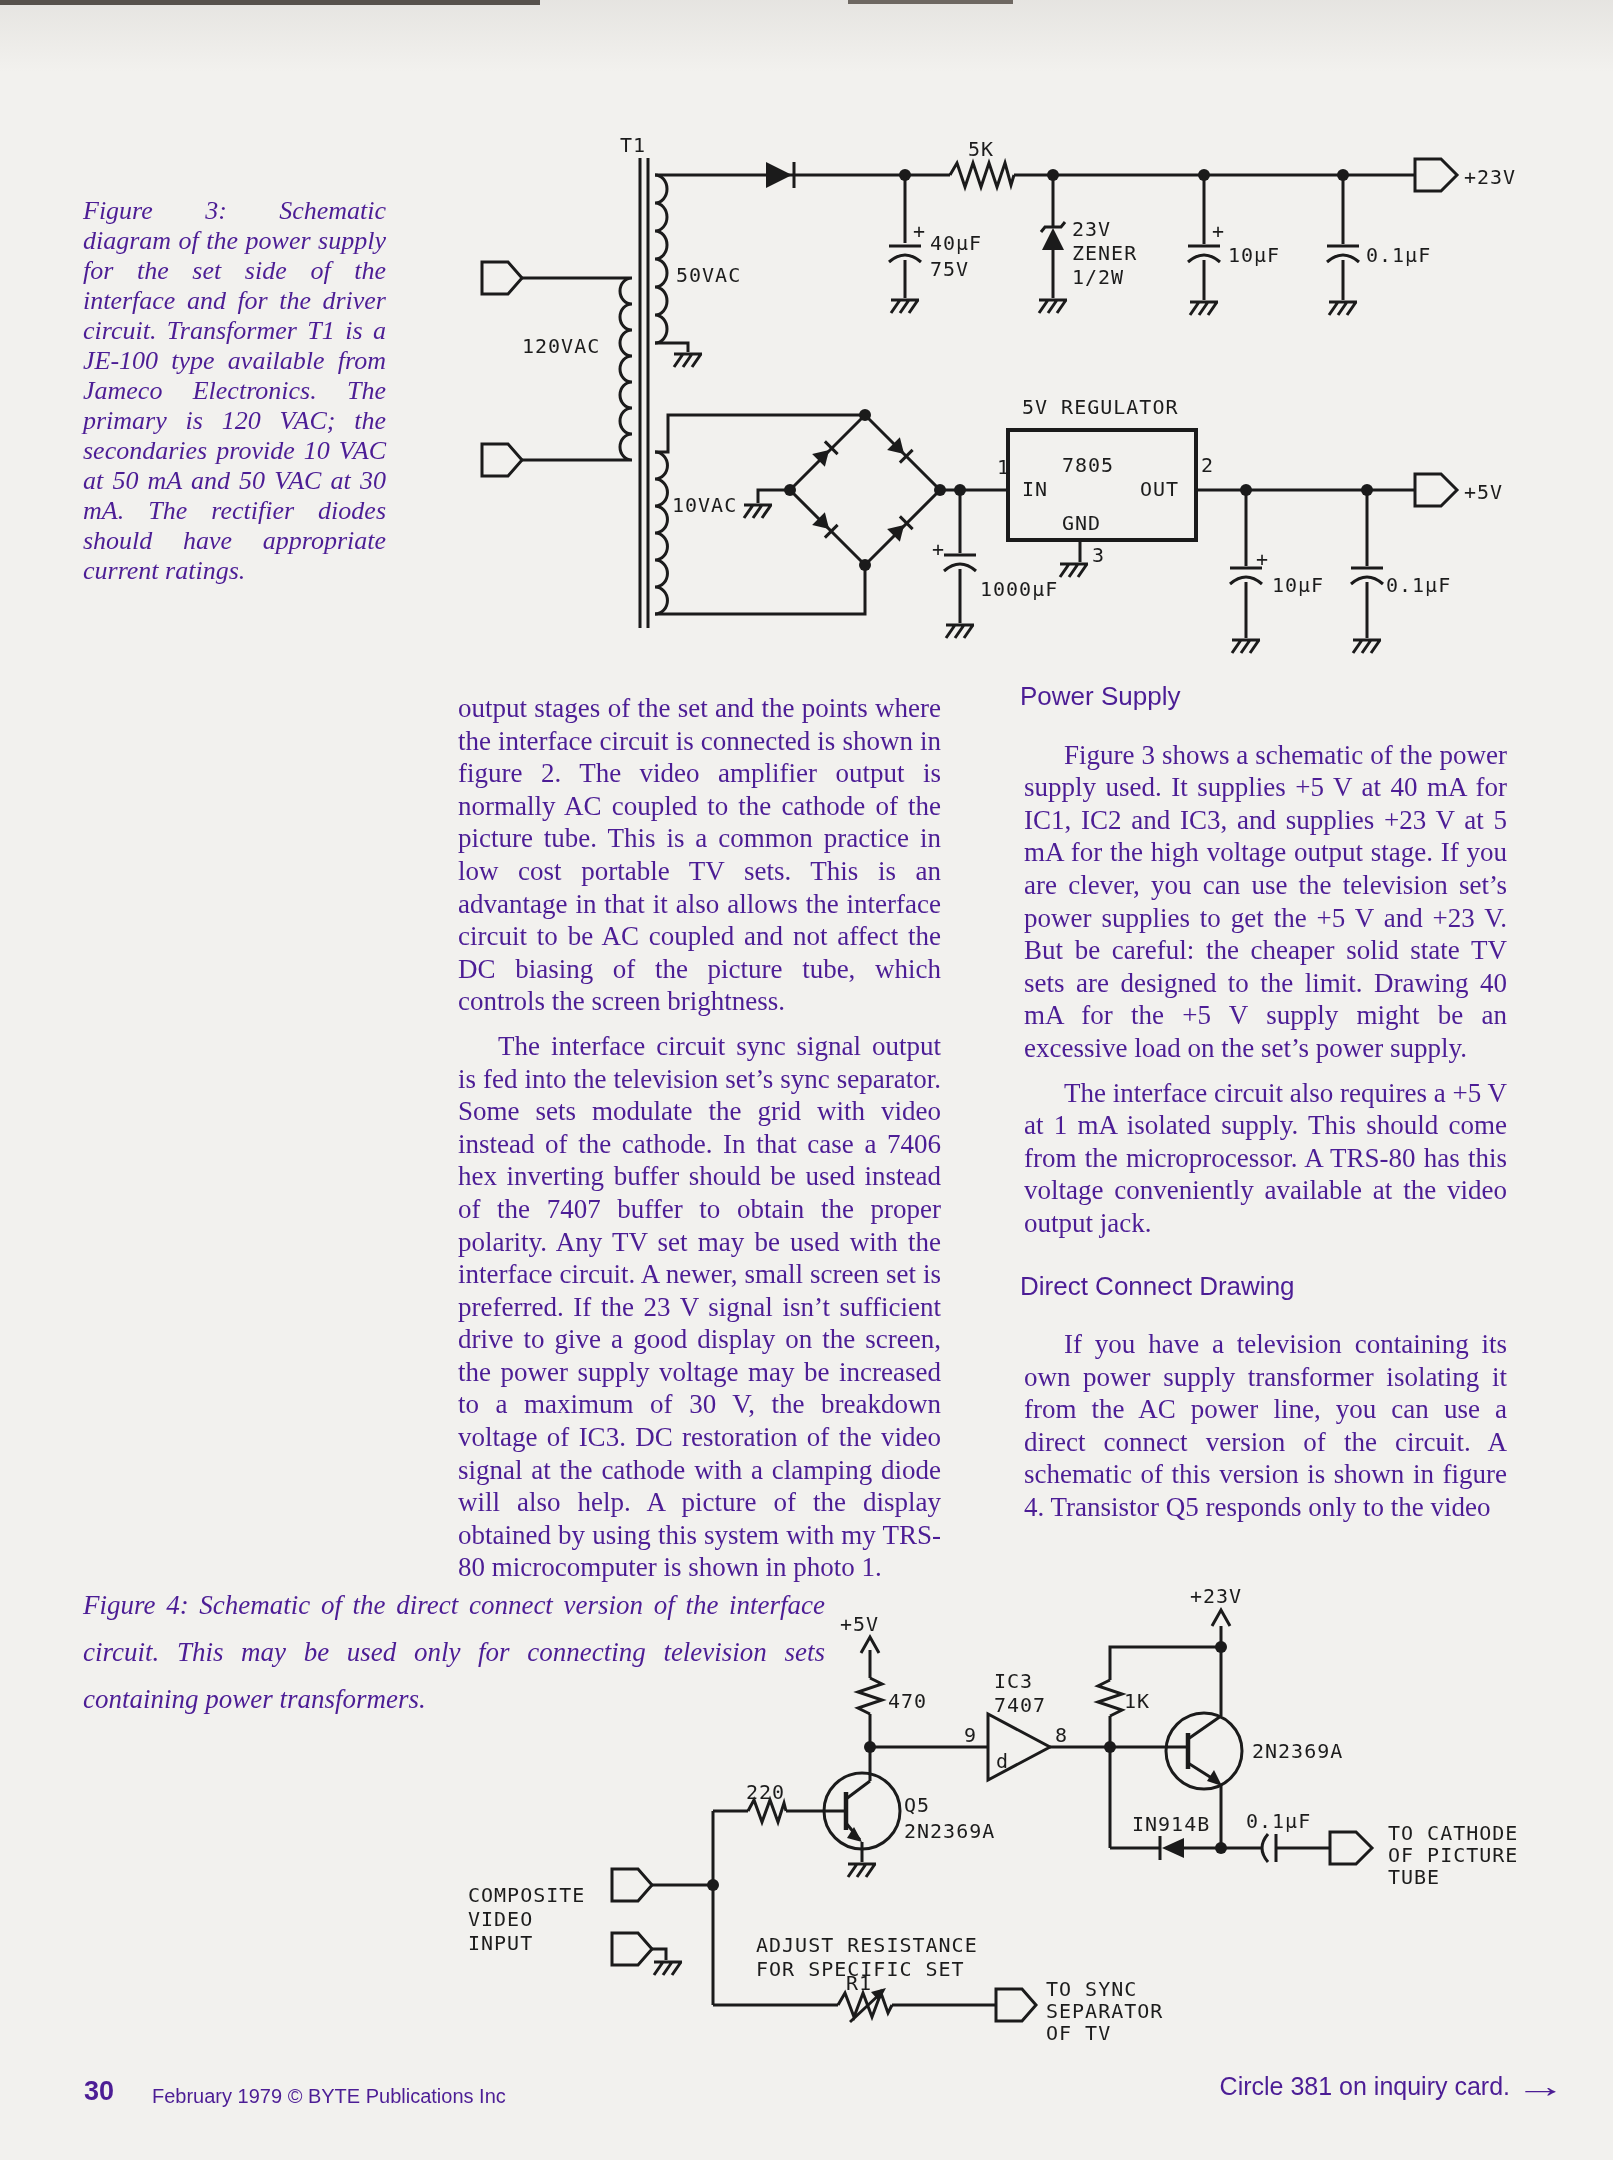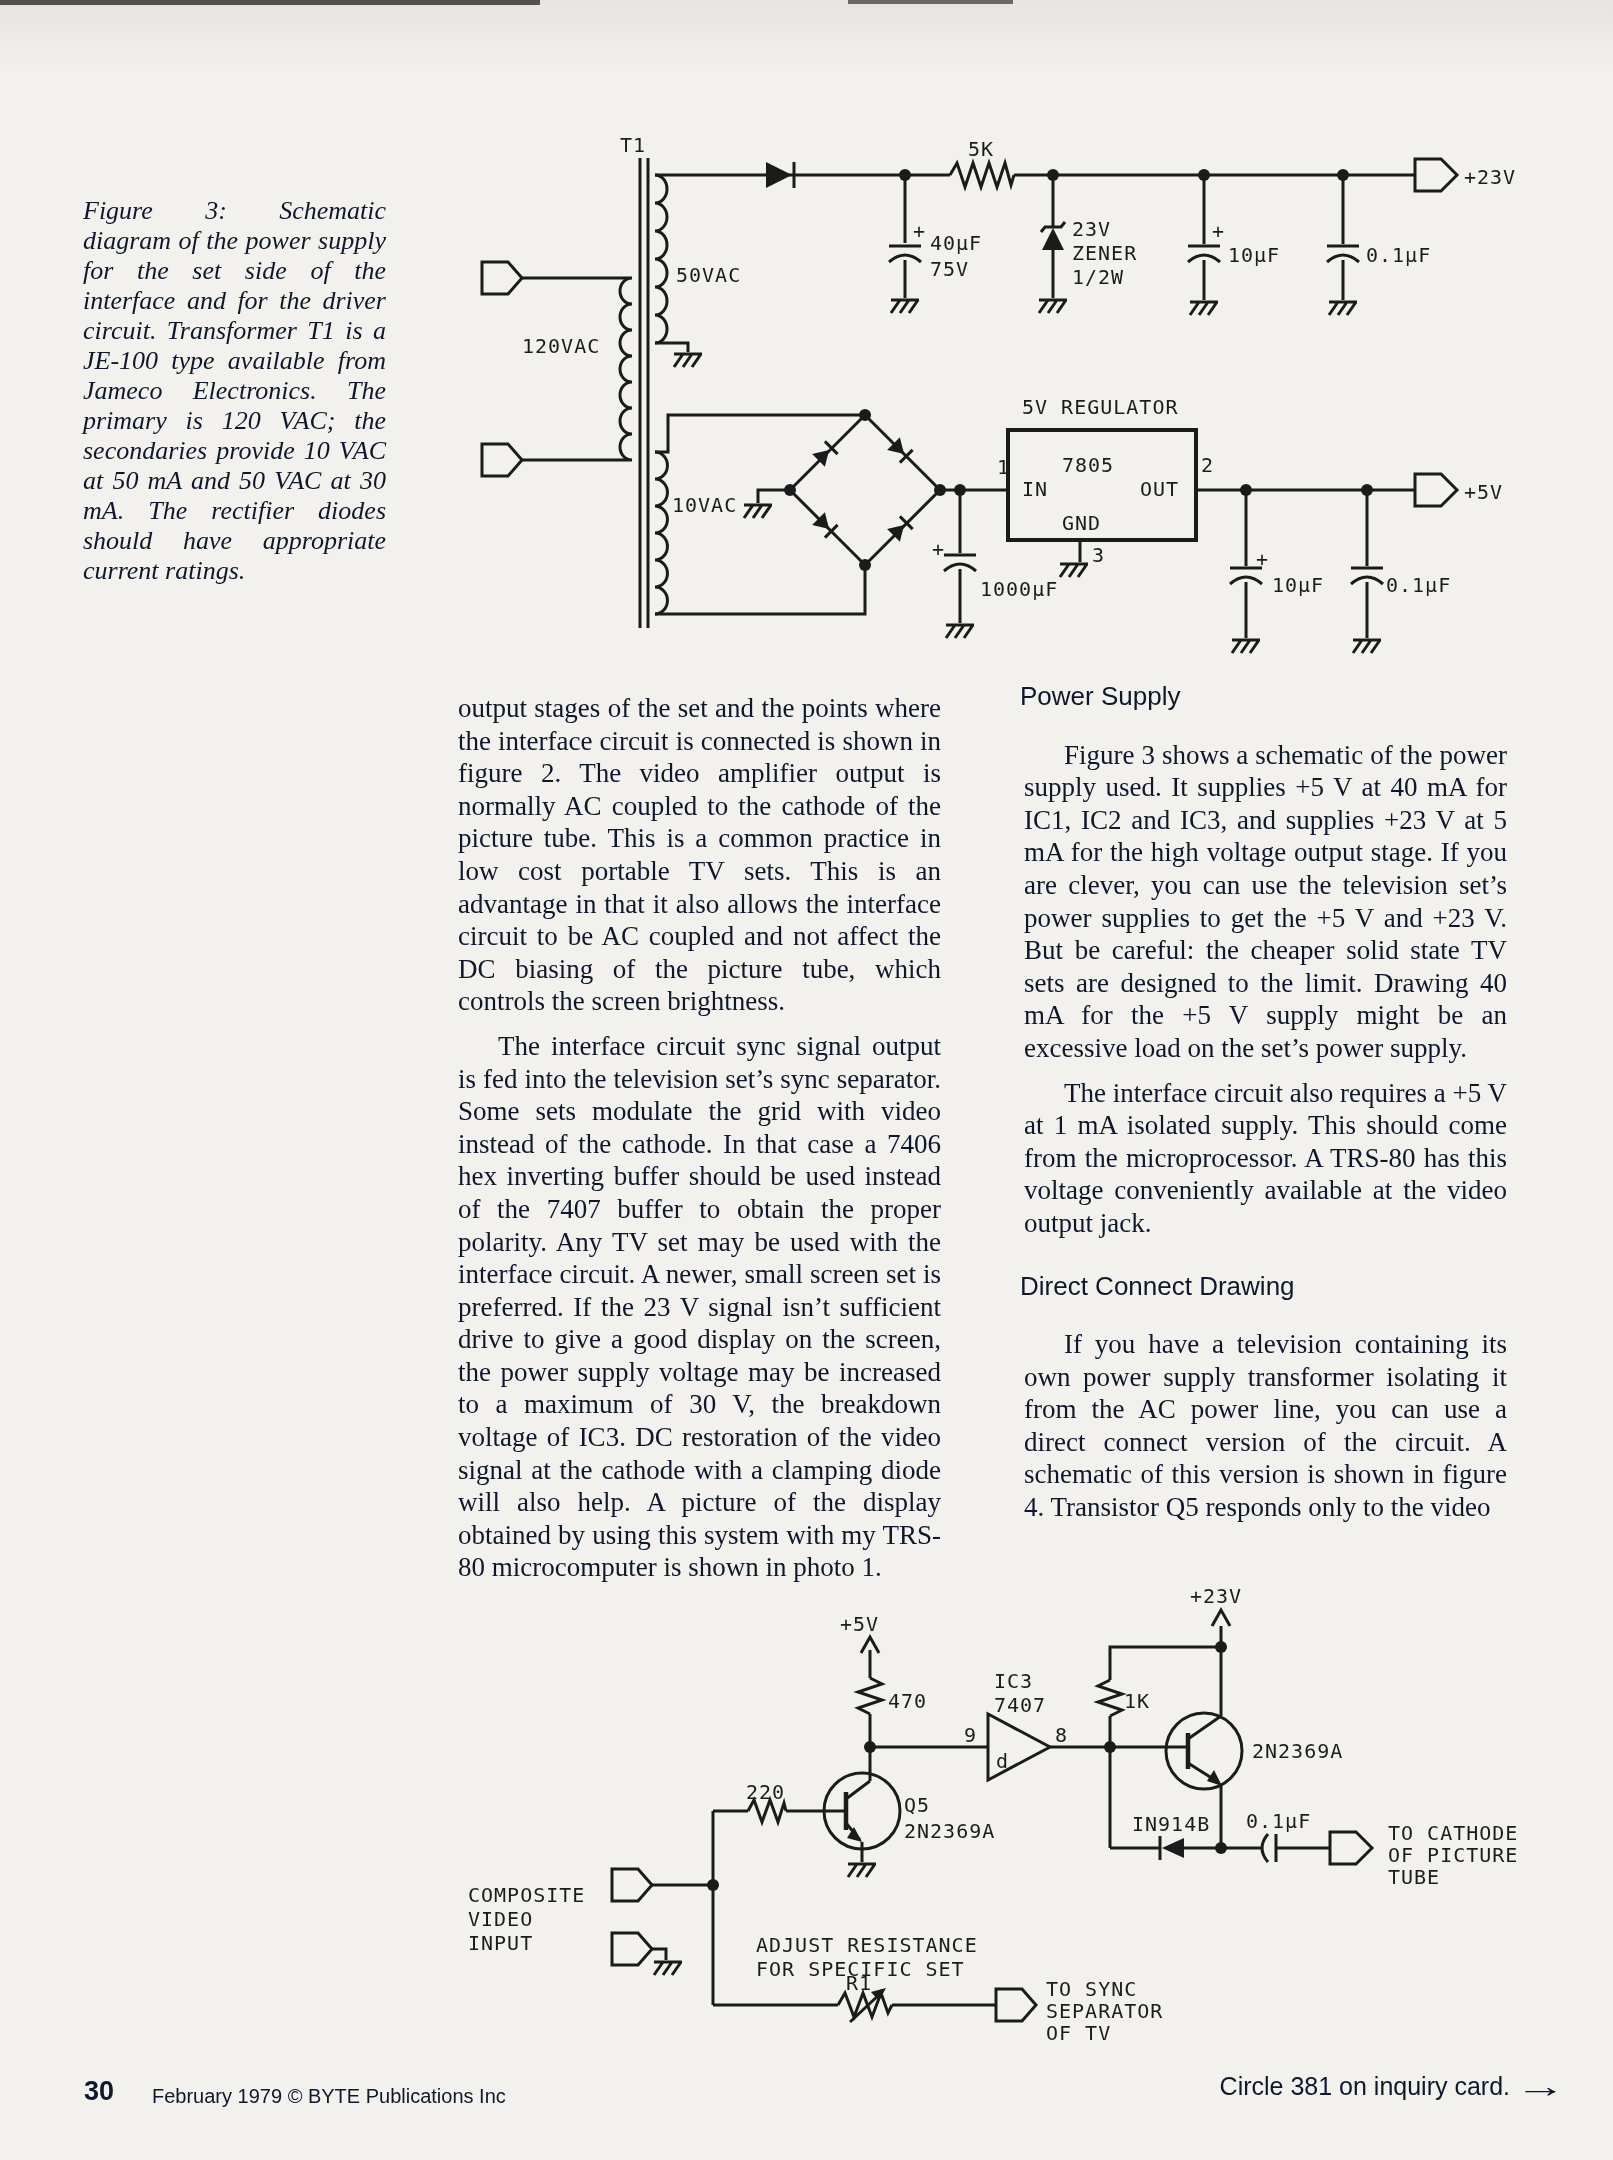--- a/index.html
+++ b/index.html
@@ -1,17 +1,17 @@
 <!DOCTYPE html>
 <html><head>
 <meta charset="utf-8">
 <style>
   html,body{margin:0;padding:0;background:#d8d6d2;}
   .page{position:relative;width:1613px;height:2160px;background:#f2f1ee;overflow:hidden;
-        font-family:"Liberation Serif",serif;color:#0f172a;}
+        font-family:"Liberation Serif",serif;color:#4c1d95;}
   .artifact-strip1{position:absolute;left:0;top:0;width:540px;height:5px;background:#56514c;}
   .artifact-strip2{position:absolute;left:848px;top:0;width:165px;height:4px;background:#6e6862;}
   .artifact-band{position:absolute;left:0;top:0;width:100%;height:72px;
         background:linear-gradient(rgba(120,115,108,0.10),rgba(120,115,108,0));}
   .fig-caption{font-style:italic;text-align:justify;}
   .fig3-caption{position:absolute;left:83px;top:196px;width:303px;font-size:26px;line-height:30px;}
   .fig4-caption{position:absolute;left:83px;top:1582px;width:742px;font-size:27px;line-height:47px;}
   .col{position:absolute;top:680px;width:507px;font-size:27px;line-height:32.6px;text-align:justify;}
   .col-left{left:446px;}
   .col-right{left:1012px;}
@@ -280,20 +280,21 @@
         <text x="1388" y="1840">TO CATHODE</text>
         <text x="1388" y="1862">OF PICTURE</text>
         <text x="1388" y="1884">TUBE</text>
         <text x="1046" y="1996">TO SYNC</text>
         <text x="1046" y="2018">SEPARATOR</text>
         <text x="1046" y="2040">OF TV</text>
       </g>
   </svg>
 
   <div class="fig-caption fig3-caption">Figure 3: Schematic diagram of the power supply for the set side of the interface and for the driver circuit. Transformer T1 is a JE-100 type available from Jameco Electronics. The primary is 120 VAC; the secondaries provide 10 VAC at 50 mA and 50 VAC at 30 mA. The rectifier diodes should have appropriate current ratings.</div>
+  <div class="fig-caption fig4-caption">Figure 4: Schematic of the direct connect version of the interface circuit. This may be used only for connecting television sets containing power transformers.</div>
 
   <div class="col col-left">
       <p class="">output stages of the set and the points where the interface circuit is connected is shown in figure 2. The video amplifier output is normally AC coupled to the cathode of the picture tube. This is a common practice in low cost portable TV sets. This is an advantage in that it also allows the interface circuit to be AC coupled and not affect the DC biasing of the picture tube, which controls the screen brightness.</p>
       <p class="indent">The interface circuit sync signal output is fed into the television set’s sync separator. Some sets modulate the grid with video instead of the cathode. In that case a 7406 hex inverting buffer should be used instead of the 7407 buffer to obtain the proper polarity. Any TV set may be used with the interface circuit. A newer, small screen set is preferred. If the 23 V signal isn’t sufficient drive to give a good display on the screen, the power supply voltage may be increased to a maximum of 30 V, the breakdown voltage of IC3. DC restoration of the video signal at the cathode with a clamping diode will also help. A picture of the display obtained by using this system with my TRS-80 microcomputer is shown in photo 1.</p>
     </div>
   <div class="col col-right">
       <h3 class="col-head">Power Supply</h3>
       <p class="indent">Figure 3 shows a schematic of the power supply used. It supplies +5 V at 40 mA for IC1, IC2 and IC3, and supplies +23 V at 5 mA for the high voltage output stage. If you are clever, you can use the television set’s power supplies to get the +5 V and +23 V. But be careful: the cheaper solid state TV sets are designed to the limit. Drawing 40 mA for the +5 V supply might be an excessive load on the set’s power supply.</p>
       <p class="indent">The interface circuit also requires a +5 V at 1 mA isolated supply. This should come from the microprocessor. A TRS-80 has this voltage conveniently available at the video output jack.</p>
       <h3 class="col-head">Direct Connect Drawing</h3>

